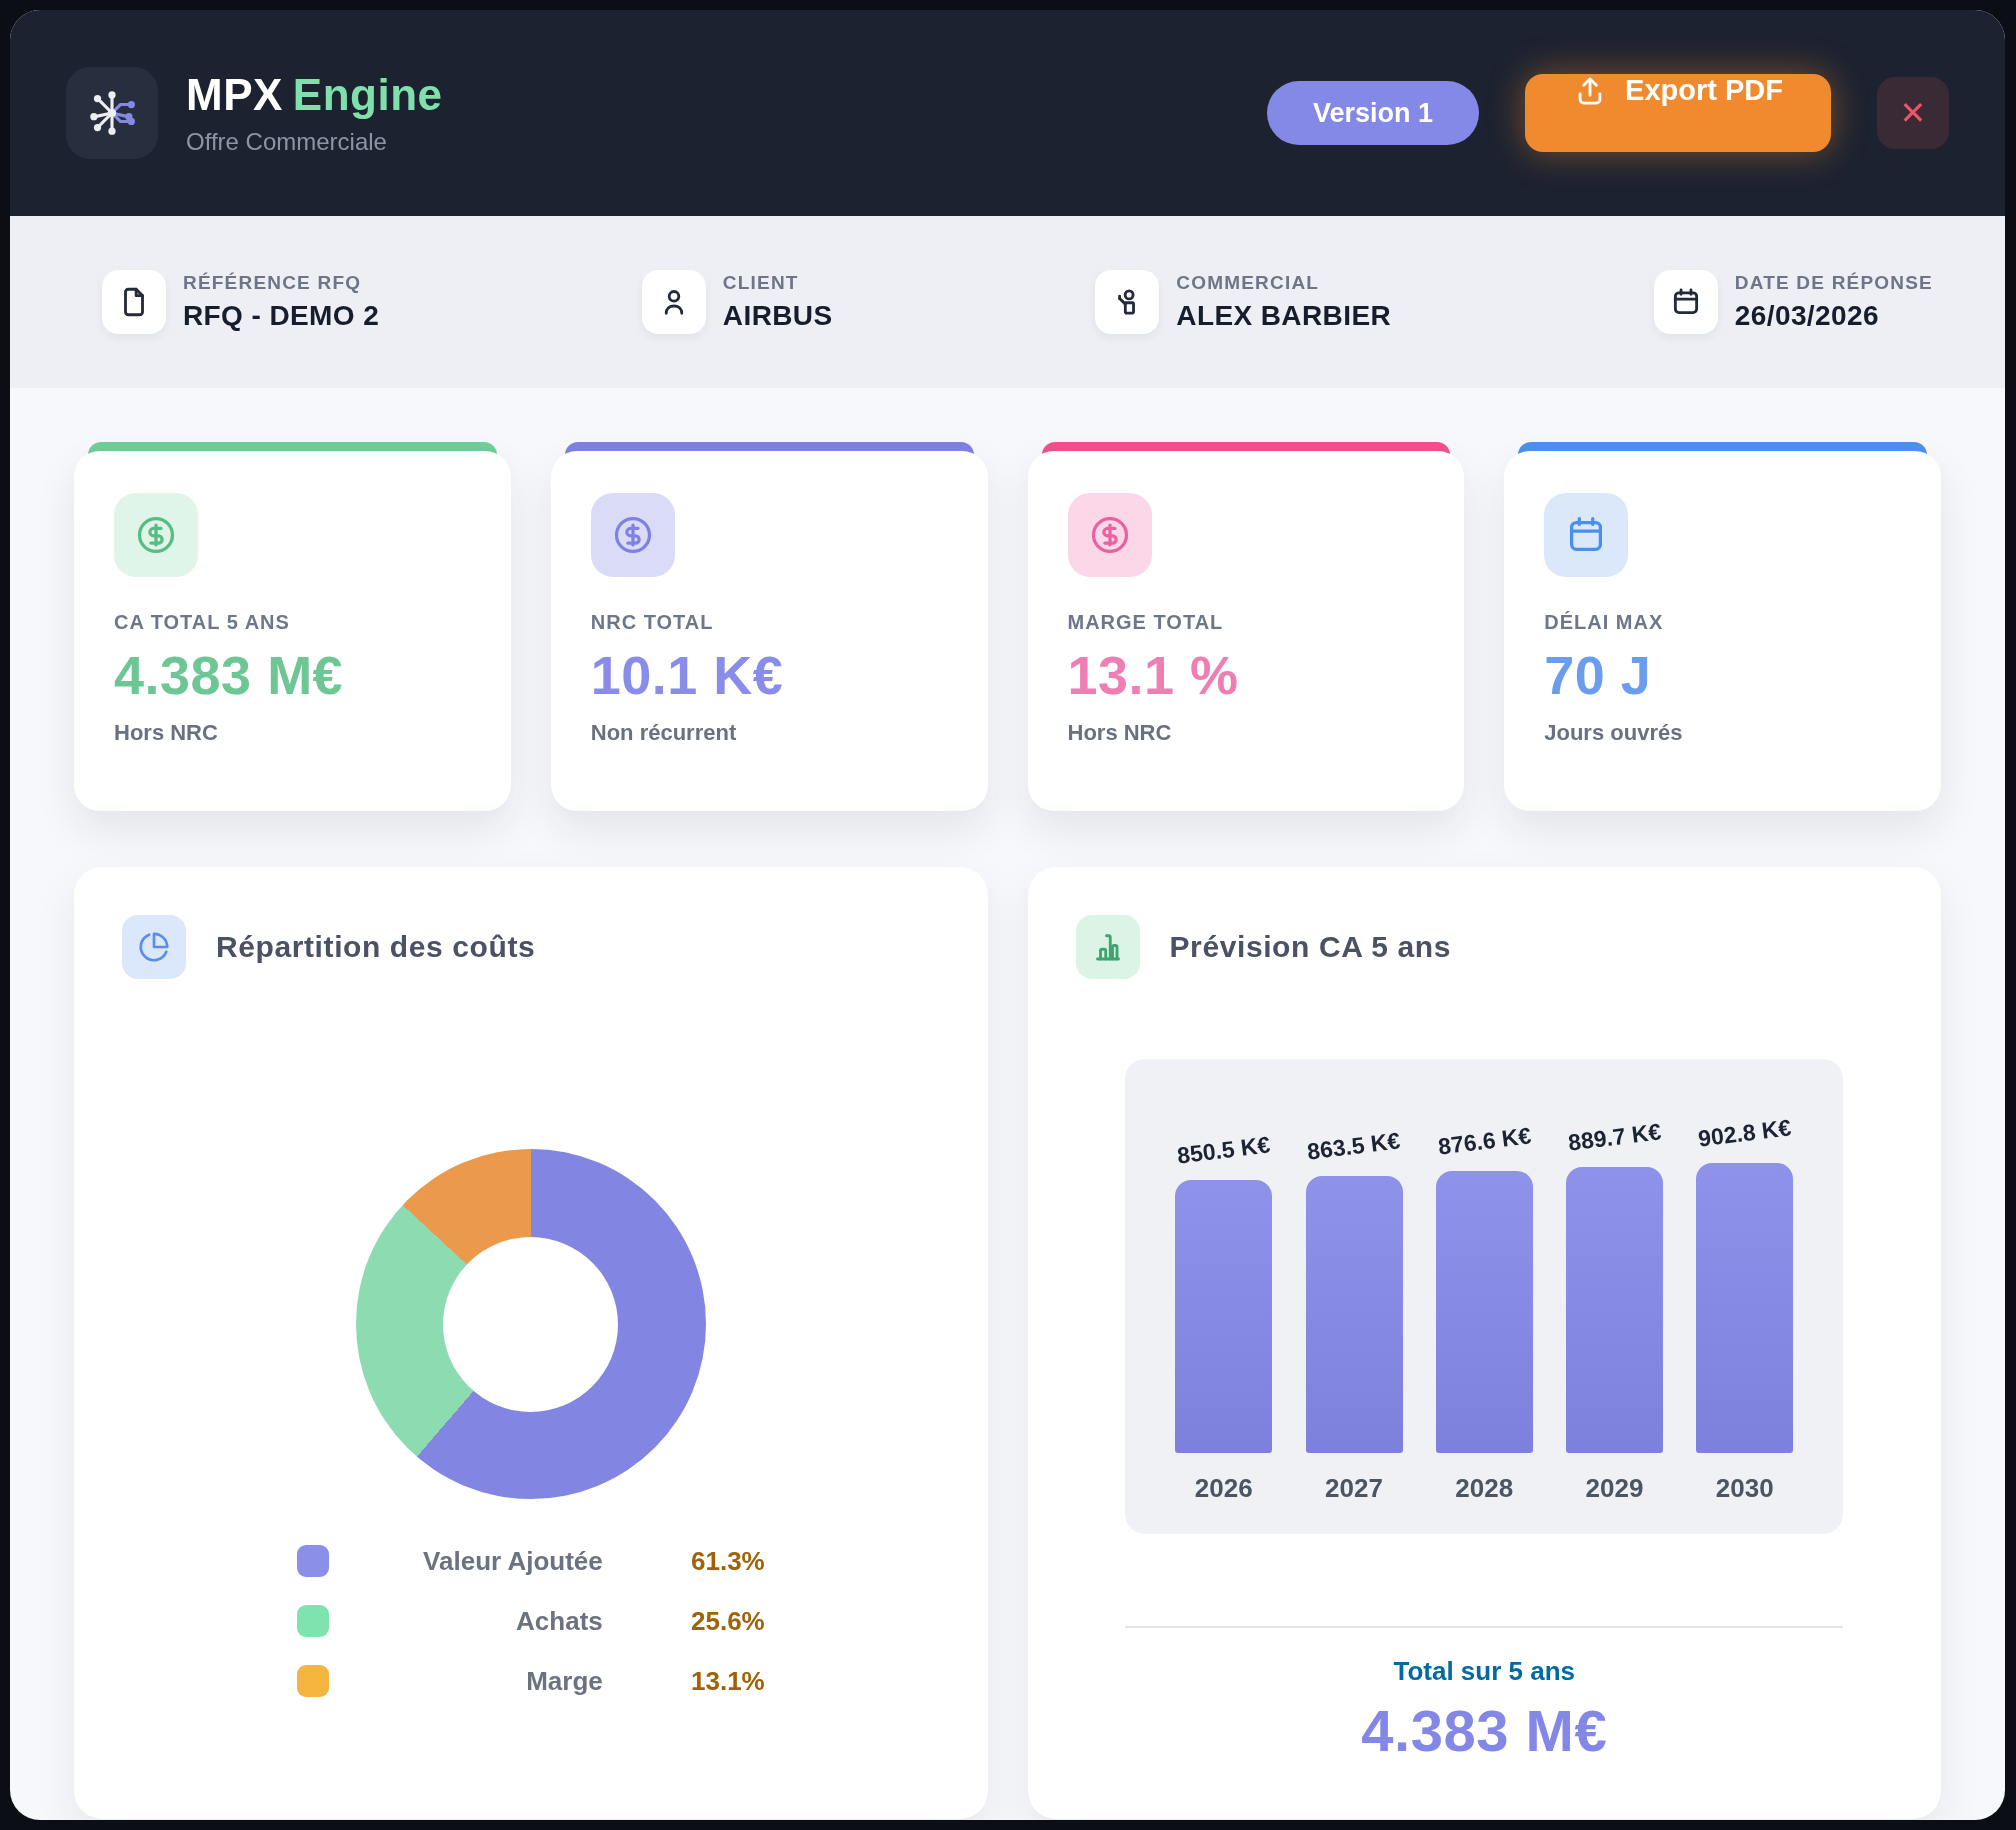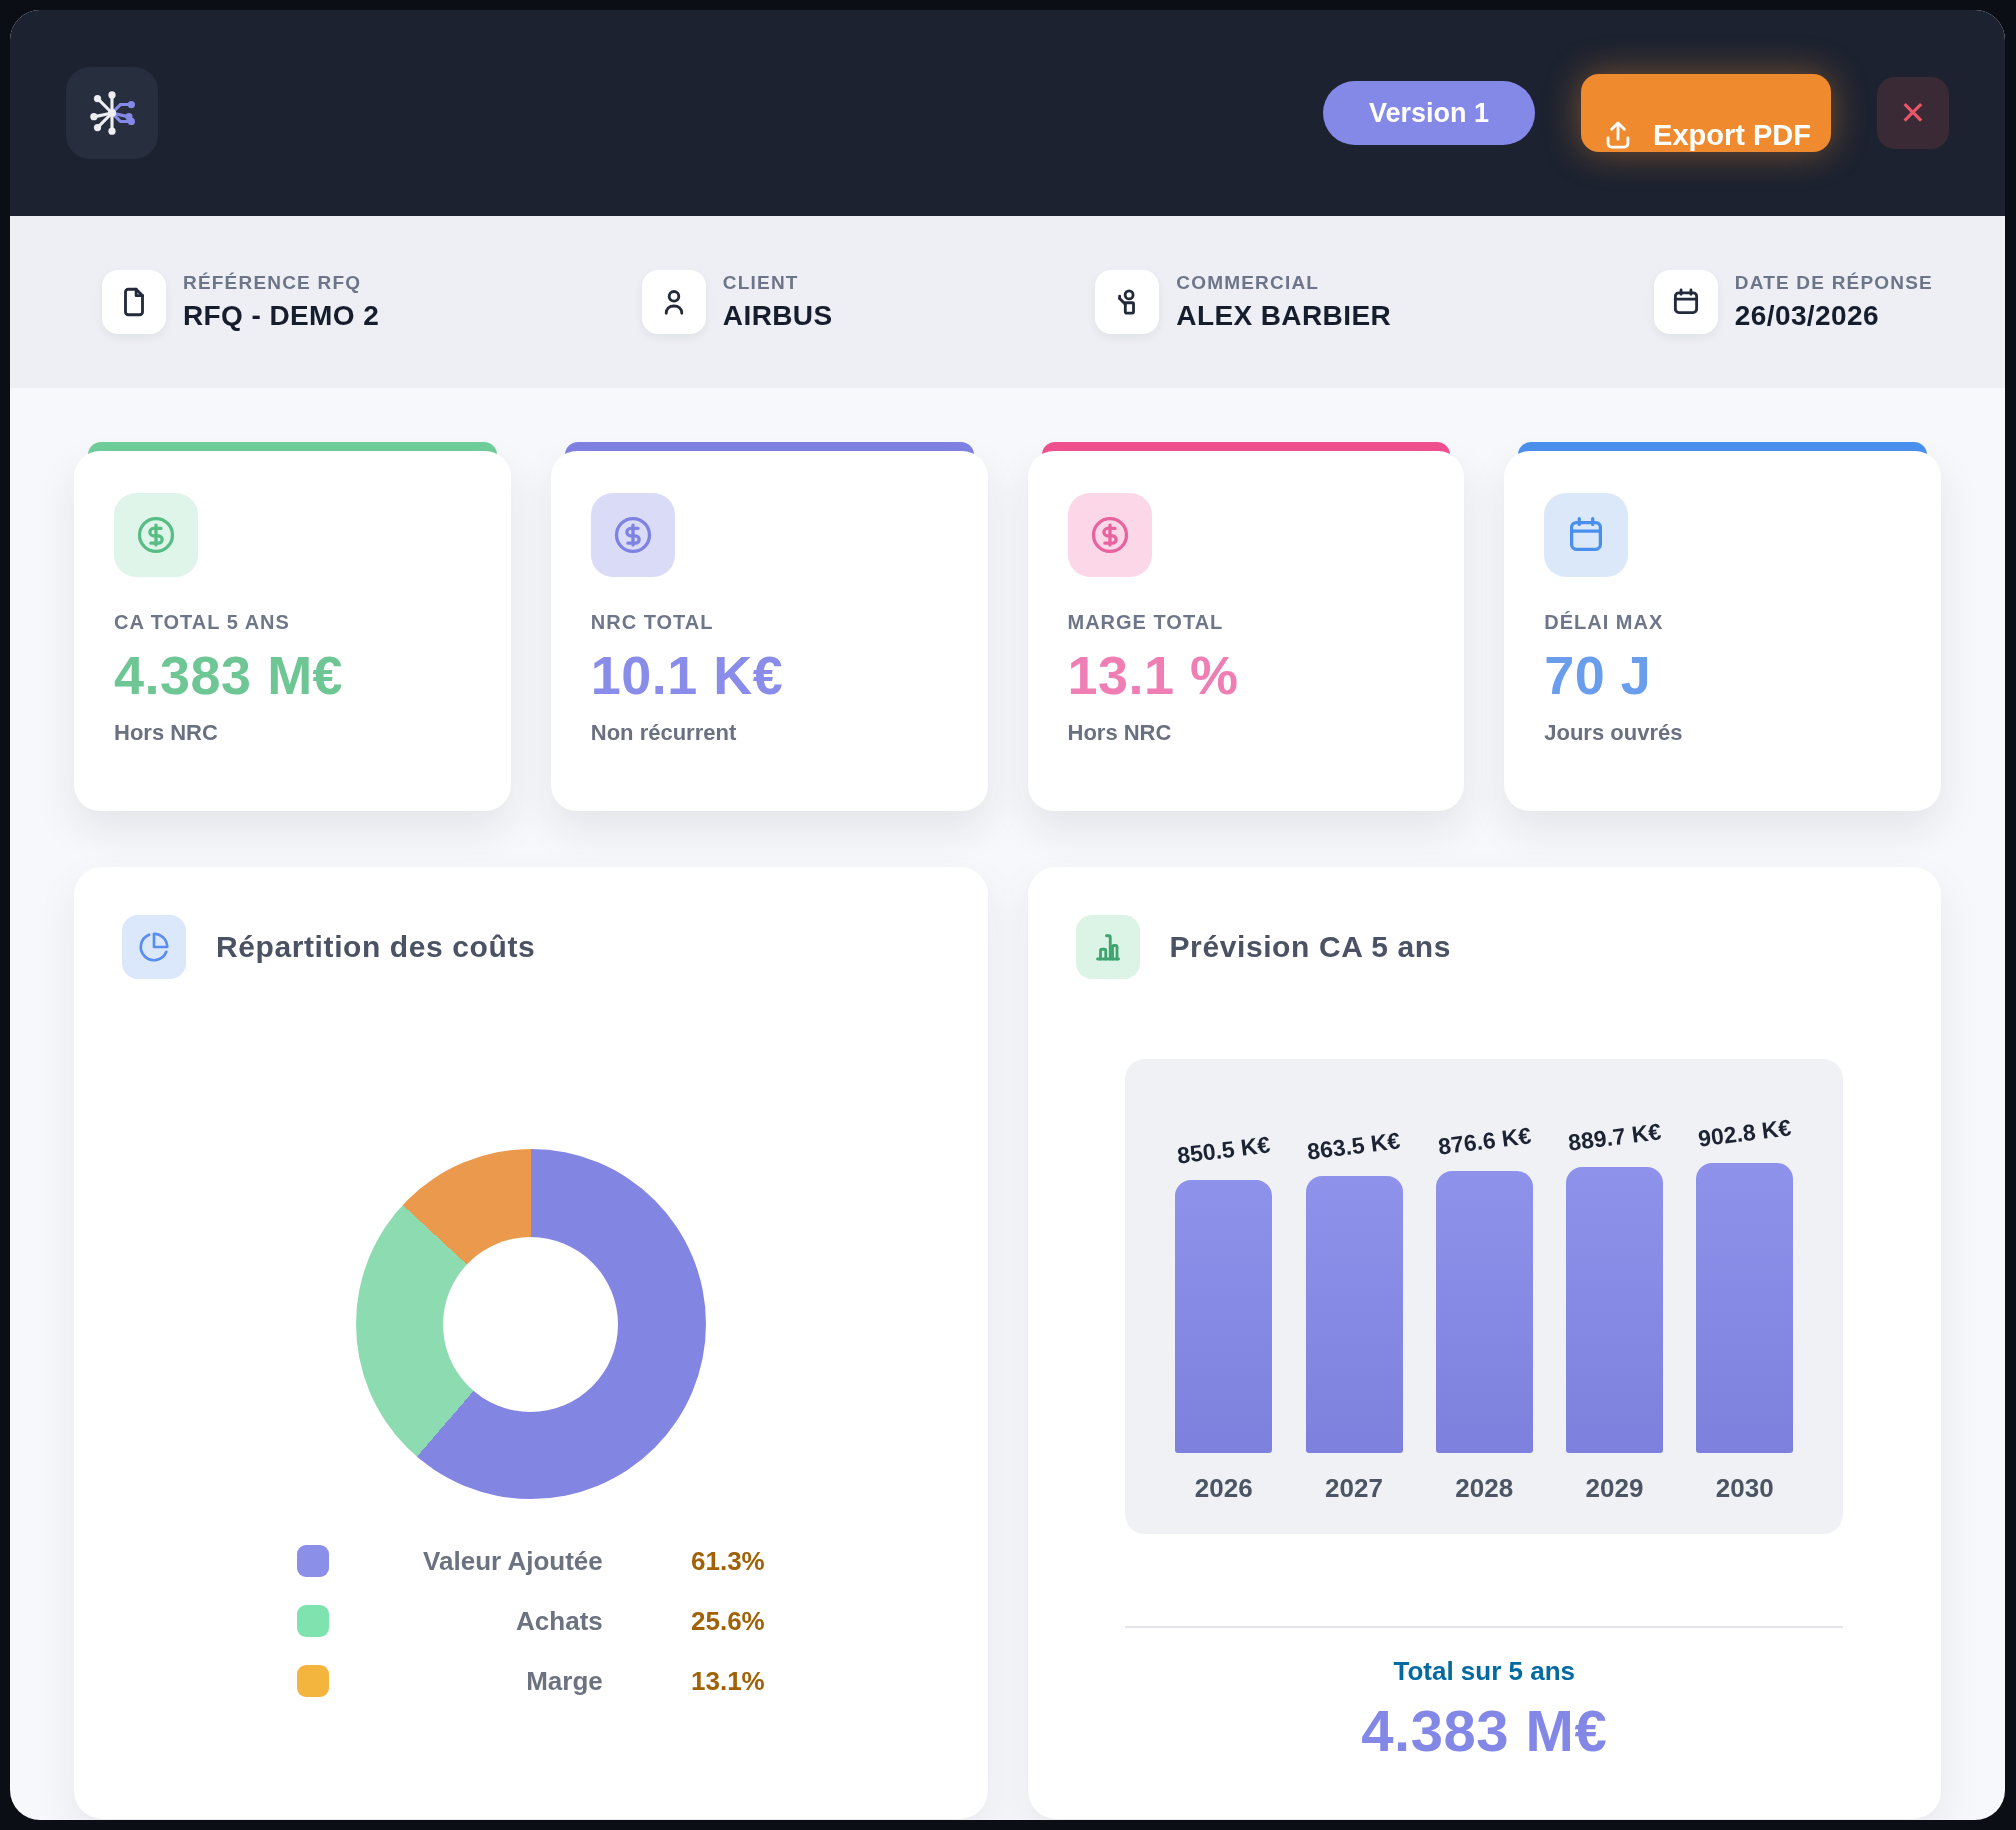--- a/index.html
+++ b/index.html
@@ -30,23 +30,23 @@
   .subtitle { margin-top:8px; font-size:24px; color:#8d95a5; font-weight:400; }
   .header-right { margin-left:auto; display:flex; align-items:center; gap:46px; }
   .version-pill {
     background:#8488e7; color:#fff; border:none; cursor:pointer;
     height:64px; padding:0 46px; border-radius:34px;
     font-size:27px; font-weight:700; font-family:inherit;
     display:flex; align-items:center;text-align:center;
   }
   .export-btn {
     background:#ef8a2e; color:#fff; border:none; cursor:pointer;
-    height:78px; padding:0 20px; border-radius:18px;
+    height:78px; padding:0 48px; border-radius:18px;
     font-size:29px; font-weight:800; font-family:inherit;
-    display:flex; align-items:flex-end; gap:18px;
+    display:flex; align-items:flex-start; gap:18px;
     box-shadow:0 0 36px rgba(239,138,46,0.45);
   }
   .close-btn {
     width:72px; height:72px; border-radius:18px; background:#3a2a35;
     border:none; cursor:pointer; color:#ea5568;
     font-size:32px; font-weight:800; font-family:inherit;
     display:flex; align-items:center; justify-content:center;
   }
 
   
@@ -171,20 +171,26 @@
             <circle cx="24" cy="24" r="3.4"></circle>
           </g>
           <g fill="#8589e6">
             <circle cx="40" cy="17" r="3"></circle>
               <circle cx="38" cy="27" r="3"></circle>
               <circle cx="40" cy="31" r="3"></circle>
           </g>
         </svg>
       </span>
     </div>
+    <div class="brand-wrap">
+      <div class="brand-line">
+        <span class="brand-primary">MPX</span><span class="brand-accent">Engine</span>
+      </div>
+      <div class="subtitle">Offre Commerciale</div>
+    </div>
     <div class="header-right">
       <button class="version-pill">Version 1</button>
       <button class="export-btn">
         <span>
           <svg width="34" height="34" viewBox="0 0 24 24" fill="none" stroke="#ffffff" stroke-width="2" stroke-linecap="round" stroke-linejoin="round">
             <path d="M12 15 V4"></path>
               <path d="M7.5 8 L12 3.5 L16.5 8"></path>
             <path d="M5 14 v4 a2.5 2.5 0 0 0 2.5 2.5 h9 a2.5 2.5 0 0 0 2.5 -2.5 v-4"></path>
           </svg>
         </span>

